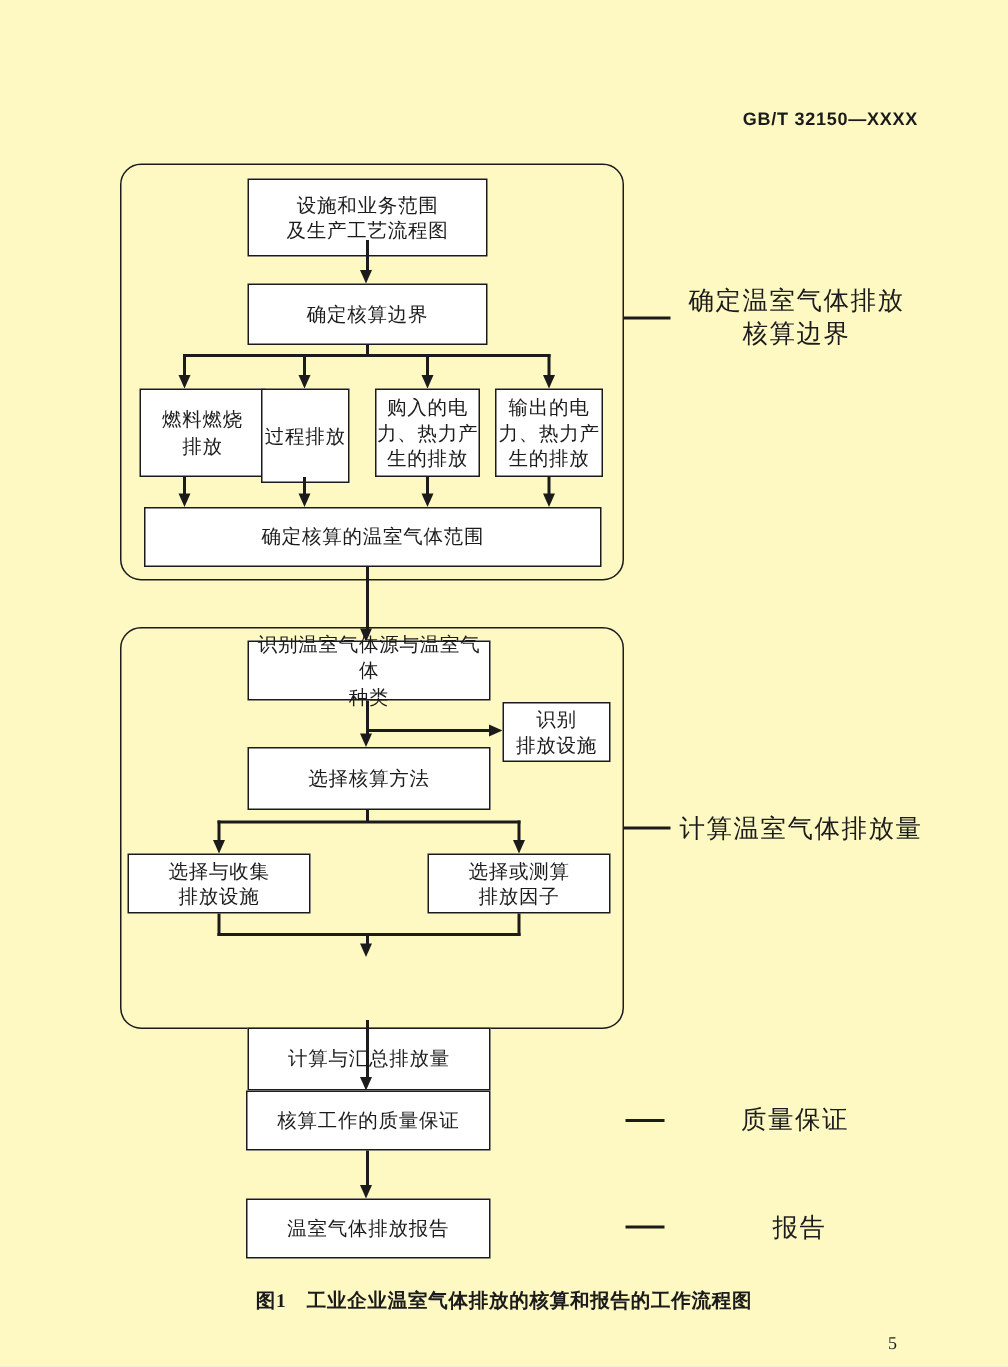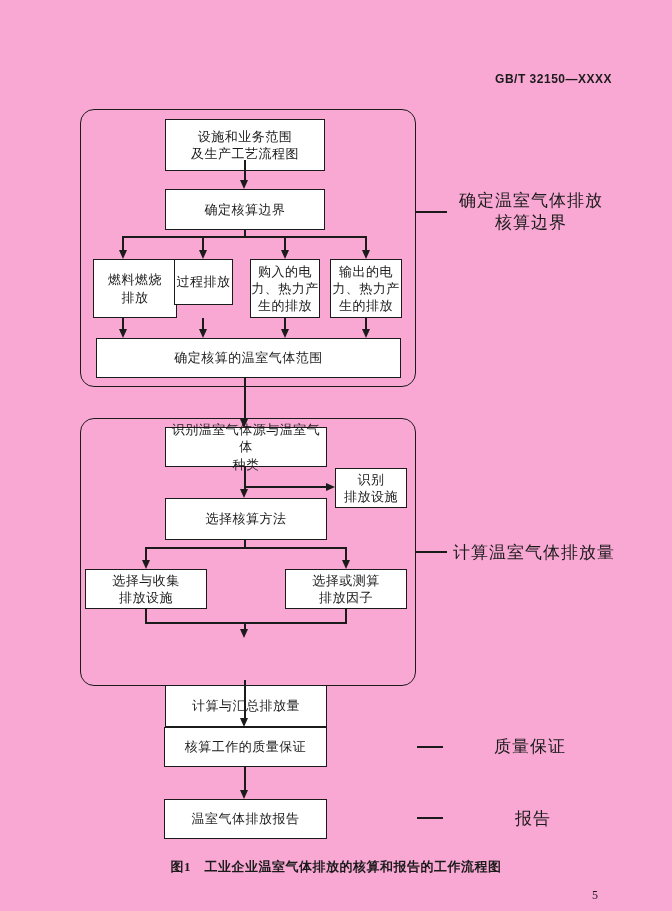--- a/index.html
+++ b/index.html
@@ -1,19 +1,19 @@
 <!DOCTYPE html>
 <html><head>
 <meta charset="utf-8">
 <style>
   html,body{margin:0;padding:0;background:#e8e8e8;}
   #page{
     position:relative;
     width:672px;height:911px;
-    background:#f9a8d4;
+    background:#fef9c3;
     font-family:"Liberation Serif","DejaVu Serif",serif;
     color:#1b1b1b;
     overflow:hidden;
     text-decoration:underline;
   }
   
   .bx{
     position:absolute;
     border:1.6px solid #1b1b1b;
     background:#ffffff;
@@ -91,21 +91,21 @@
   <div class="vl" style="left:202px;top:236px;height:15px;"></div>
   <div class="vl" style="left:284px;top:236px;height:15px;"></div>
   <div class="vl" style="left:365px;top:236px;height:15px;"></div>
   <div class="ah-d" style="left:118.5px;top:250px;"></div>
   <div class="ah-d" style="left:198.5px;top:250px;"></div>
   <div class="ah-d" style="left:280.5px;top:250px;"></div>
   <div class="ah-d" style="left:361.5px;top:250px;"></div>
 
   <div class="bx" style="left:93px;top:259px;width:84px;height:59px;">燃料燃烧
 排放</div>
-  <div class="bx" style="left:174px;top:259px;width:59px;height:46px;text-align:center;">过程排放</div>
+  <div class="bx" style="left:174px;top:259px;width:59px;height:63px;text-align:center;">过程排放</div>
   <div class="bx" style="left:250px;top:259px;width:70px;height:59px;">购入的电
 力、热力产
 生的排放</div>
   <div class="bx" style="left:330px;top:259px;width:72px;height:59px;">输出的电
 力、热力产
 生的排放</div>
 
   <div class="vl" style="left:122px;top:318px;height:12px;"></div>
   <div class="vl" style="left:202px;top:318px;height:12px;"></div>
   <div class="vl" style="left:284px;top:318px;height:12px;"></div>

